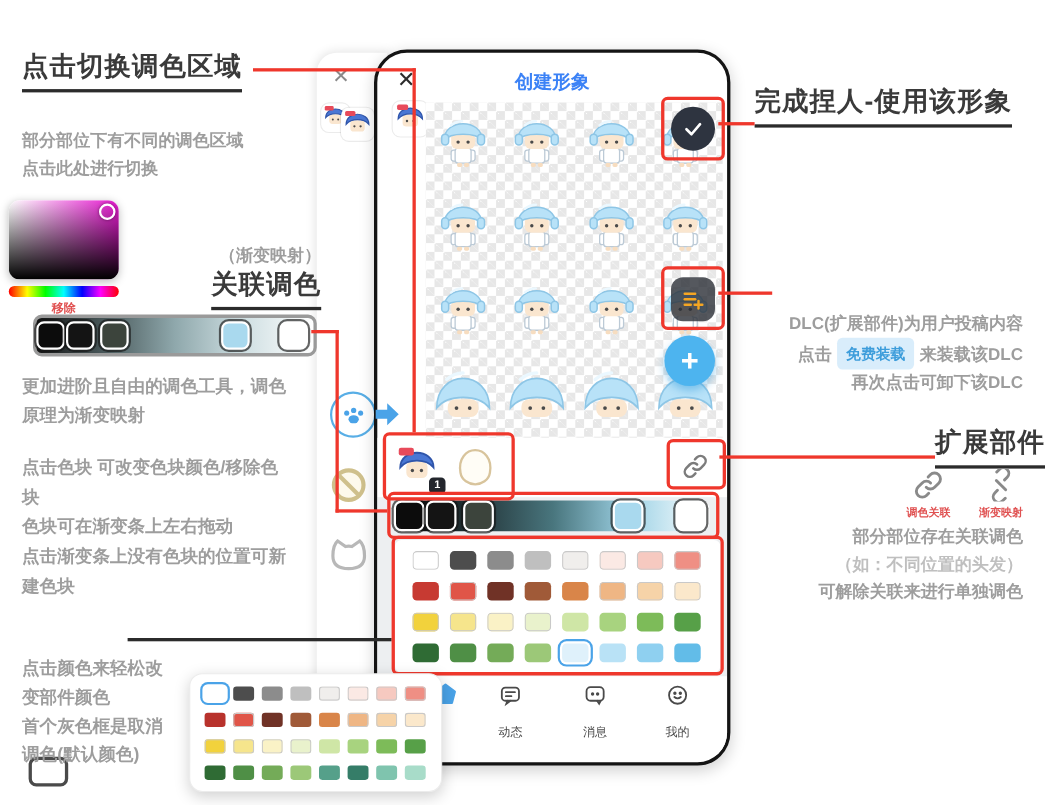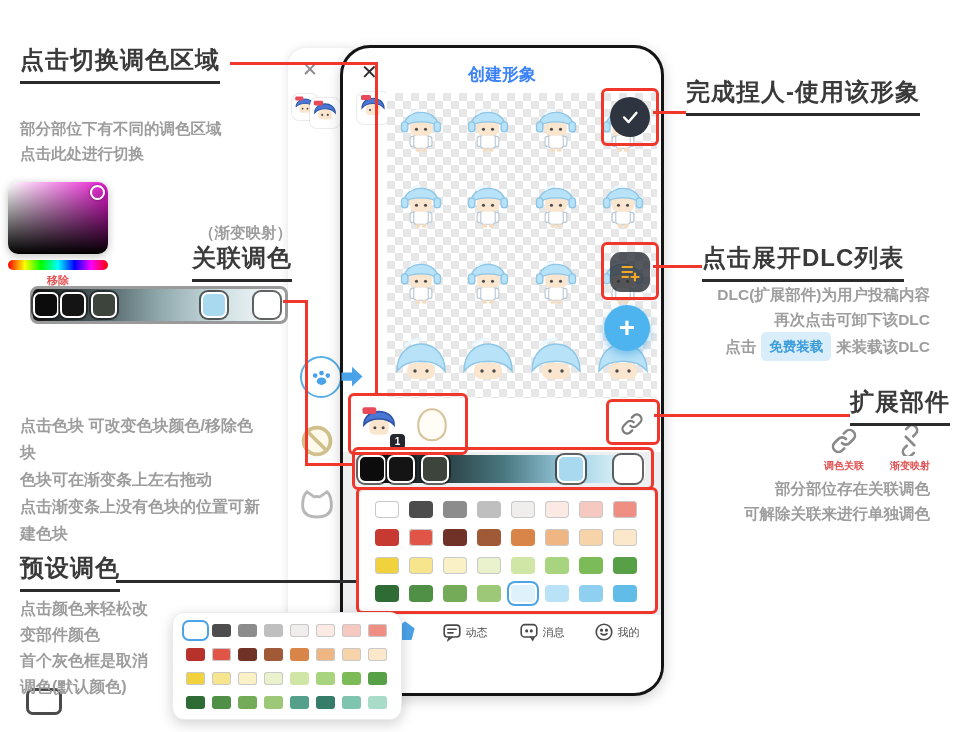--- a/index.html
+++ b/index.html
@@ -47,21 +47,21 @@
                   border:2px solid #fff;box-shadow:0 0 0 2px rgba(20,20,20,.65);}
   .gbar-phone{left:18px;top:407px;width:284px;height:28px;}
   .gbar-phone .g-handle{width:24px;height:24px;}
   .palette-card{left:16px;top:443px;width:296px;height:120px;background:#fff;border-radius:6px;}
   .pal-grid{position:absolute;display:grid;}
   .pal-main{left:16px;top:10px;grid-template-columns:repeat(8,24px);grid-auto-rows:17px;column-gap:10px;row-gap:11px;}
   .swatch{border-radius:4px;width:100%;height:100%;}
   .sw-light{box-shadow:inset 0 0 0 1px #c9c9c9;}
   .sw-selected{box-shadow:0 0 0 2px #fff,0 0 0 4px #4aa3e8;}
   .nav{left:0;right:0;top:567px;height:72px;background:#fff;}
-  .nav-item{position:absolute;width:56px;display:flex;flex-direction:row;align-items:center;gap:3px;color:#4a4a4a;justify-content:center;}
+  .nav-item{position:absolute;width:56px;display:flex;flex-direction:column;align-items:center;gap:15px;color:#4a4a4a;justify-content:center;}
   .nav-label{font-size:11px;}
 
   
   .h-big{font-size:24px;font-weight:800;color:#3a3a3a;letter-spacing:1px;border-bottom:3px solid #2b2b2b;
          padding-bottom:5px;display:inline-block;white-space:nowrap;}
   .g-text{color:#9d9d9d;font-size:16px;font-weight:700;line-height:27px;white-space:pre-line;}
   .g-text.sm{font-size:15.5px;line-height:25px;}
   .right-block{text-align:right;}
   .badge-dlc{display:inline-block;background:#d9edfb;color:#3d9ddb;font-size:13.5px;font-weight:700;
              border-radius:5px;padding:2px 8px;margin:0 5px;vertical-align:1px;}
@@ -405,28 +405,28 @@
     <span class="h-big">关联调色</span></div>
 
   <div class="abs gbar gbar-guide" style="background: linear-gradient(to right, rgb(20, 20, 20), rgb(74, 90, 92), rgb(143, 168, 172), rgb(207, 223, 226), rgb(255, 255, 255));">
       <div class="g-handle" style="left: 5%; background: rgb(12, 12, 12);"></div>
       <div class="g-handle" style="left: 16%; background: rgb(20, 20, 20);"></div>
       <div class="g-handle" style="left: 28%; background: rgb(60, 68, 60);"></div>
       <div class="g-handle" style="left: 72%; background: rgb(169, 217, 238);"></div>
       <div class="g-handle" style="left: 93%; background: rgb(255, 255, 255);"></div>
     </div>
 
+  <div class="abs g-text" style="left:20px;top:338px;z-index:30;">更加进阶且自由的调色工具，调色
+原理为渐变映射</div>
   <div class="abs g-text" style="left:20px;top:412px;z-index:30;">点击色块 可改变色块颜色/移除色
 块
 色块可在渐变条上左右拖动
 点击渐变条上没有色块的位置可新
 建色块</div>
 
-  <div class="abs" style="left:20px;top:552px;z-index:30;">
-    <span class="h-big">预设调色</span></div>
   <div class="abs g-text" style="left:20px;top:596px;z-index:30;line-height:26px;">点击颜色来轻松改
 变部件颜色
 首个灰色框是取消
 调色(默认颜色)</div>
   <div class="abs swatch-demo"></div>
 
   <div class="abs mini-pal">
     <div class="pal-grid pal-mini">
         <div class="swatch sw-light sw-selected" style="background: rgb(255, 255, 255);"></div>
         <div class="swatch" style="background: rgb(77, 77, 77);"></div>
@@ -459,46 +459,45 @@
         <div class="swatch" style="background: rgb(85, 160, 138);"></div>
         <div class="swatch" style="background: rgb(53, 125, 104);"></div>
         <div class="swatch" style="background: rgb(127, 196, 174);"></div>
         <div class="swatch" style="background: rgb(168, 220, 201);"></div>
       </div>
   </div>
 
   <div class="abs" style="left:686px;top:76px;z-index:30;">
     <span class="h-big">完成捏人-使用该形象</span></div>
 
-  <div class="abs" style="left:702px;top:242px;z-index:30;">
-    <span class="h-big">点击展开DLC列表</span></div>
   <div class="abs g-text sm right-block" style="left:640px;top:282px;width:290px;z-index:30;white-space:normal;">
     <div>DLC(扩展部件)为用户投稿内容</div>
+    <div><span>点击</span><span class="badge-dlc">免费装载</span><span>来装载该DLC</span></div>
     <div>再次点击可卸下该DLC</div>
-    <div><span>点击</span><span class="badge-dlc">免费装载</span><span>来装载该DLC</span></div>
   </div>
 
   <div class="abs" style="left:850px;top:386px;z-index:30;">
     <span class="h-big">扩展部件</span></div>
   <div class="abs" style="left:790px;top:426px;width:140px;display:flex;justify-content:flex-end;gap:26px;z-index:30;align-items:flex-end;">
     <div class="link-ico-col">
       <svg viewBox="0 0 24 24" width="30" height="30">
           <use href="#icon-link"></use>
         </svg>
       <span class="link-ico-label">调色关联</span>
       </div>
     <div class="link-ico-col">
       <svg viewBox="0 0 24 24" width="30" height="30">
           <use href="#icon-unlink"></use>
         </svg>
       <span class="link-ico-label">渐变映射</span>
       </div>
   </div>
   <div class="abs g-text sm right-block" style="left:640px;top:476px;width:290px;z-index:30;white-space:normal;">
     <div>部分部位存在关联调色</div>
+    <div class="light-line">（如：不同位置的头发）</div>
     <div>可解除关联来进行单独调色</div>
   </div>
 
   <div class="abs red-box" style="left:601px;top:88px;width:52px;height:52px;"></div>
   <div class="abs red-line" style="left:653px;top:111px;width:33px;height:3px;"></div>
 
   <div class="abs red-box" style="left:601px;top:242px;width:52px;height:52px;"></div>
   <div class="abs red-line" style="left:653px;top:265px;width:49px;height:3px;"></div>
 
   <div class="abs red-box" style="left:348px;top:393px;width:114px;height:56px;"></div>

